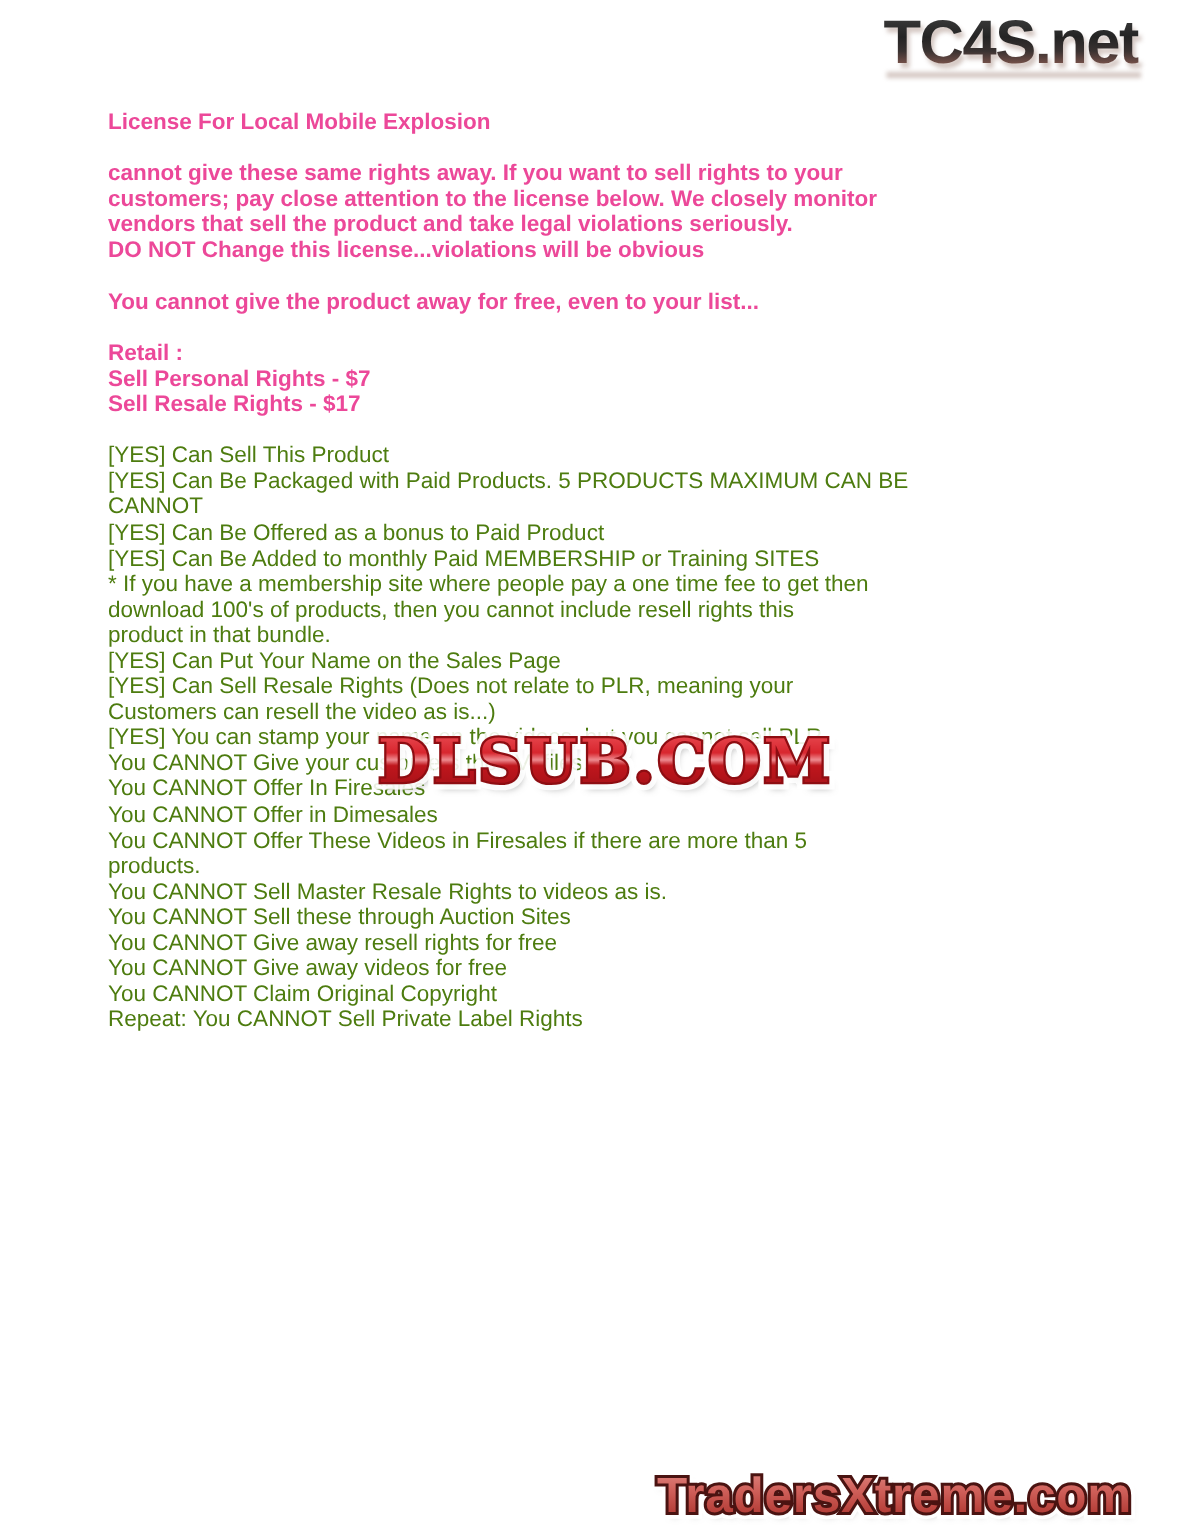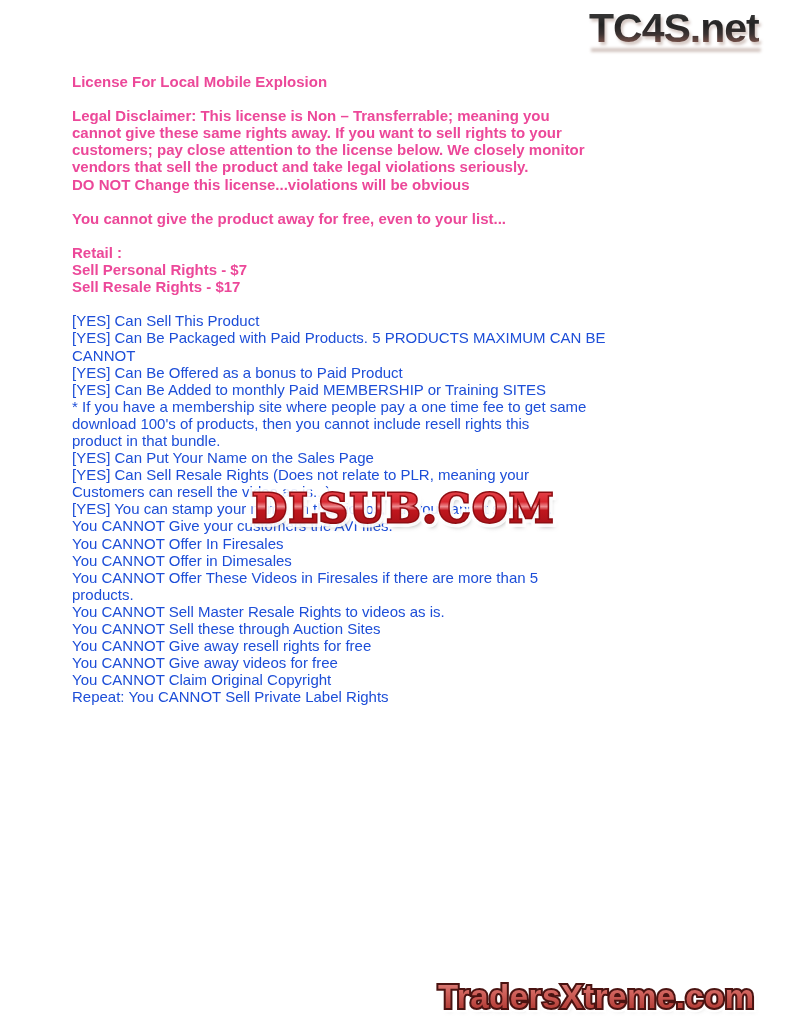--- a/index.html
+++ b/index.html
@@ -13,21 +13,21 @@
 
   
   .content {
     position: absolute;
     left: 72px; top: 73px;
   }
   .line {
     font-size: 15px;
     line-height: 17.1px;
     white-space: nowrap;
-    color: #1d4ed8;
+    color: #4d7c0f;
   }
   .block { margin-bottom: 17.1px; }
   .red .line, .line.red {
     color: #ec4899;
     font-weight: bold;
   }
 
   
   .layered { position: absolute; }
   .layered span {
@@ -109,21 +109,20 @@
   <span class="fill">TC4S.net</span>
 </div>
 
 <div class="content">
 
   <div class="block red">
     <div class="line red">License For Local Mobile Explosion</div>
   </div>
 
   <div class="block red">
-      <div class="line red">Legal Disclaimer: This license is Non – Transferrable; meaning you</div>
       <div class="line red">cannot give these same rights away. If you want to sell rights to your</div>
       <div class="line red">customers; pay close attention to the license below. We closely monitor</div>
       <div class="line red">vendors that sell the product and take legal violations seriously.</div>
       <div class="line red">DO NOT Change this license...violations will be obvious</div>
     </div>
 
   <div class="block red">
     <div class="line red">You cannot give the product away for free, even to your list...</div>
   </div>
 
@@ -132,21 +131,21 @@
       <div class="line red">Sell Personal Rights - $7</div>
       <div class="line red">Sell Resale Rights - $17</div>
     </div>
 
   <div class="block">
       <div class="line">[YES] Can Sell This Product</div>
       <div class="line">[YES] Can Be Packaged with Paid Products. 5 PRODUCTS MAXIMUM CAN BE</div>
       <div class="line">CANNOT</div>
       <div class="line">[YES] Can Be Offered as a bonus to Paid Product</div>
       <div class="line">[YES] Can Be Added to monthly Paid MEMBERSHIP or Training SITES</div>
-      <div class="line">* If you have a membership site where people pay a one time fee to get same</div>
+      <div class="line">* If you have a membership site where people pay a one time fee to get then</div>
       <div class="line">download 100's of products, then you cannot include resell rights this</div>
       <div class="line">product in that bundle.</div>
       <div class="line">[YES] Can Put Your Name on the Sales Page</div>
       <div class="line">[YES] Can Sell Resale Rights (Does not relate to PLR, meaning your</div>
       <div class="line">Customers can resell the video as is...)</div>
       <div class="line">[YES] You can stamp your name on the videos, but you cannot sell PLR.</div>
       <div class="line">You CANNOT Give your customers the AVI files.</div>
       <div class="line">You CANNOT Offer In Firesales</div>
       <div class="line">You CANNOT Offer in Dimesales</div>
       <div class="line">You CANNOT Offer These Videos in Firesales if there are more than 5</div>

